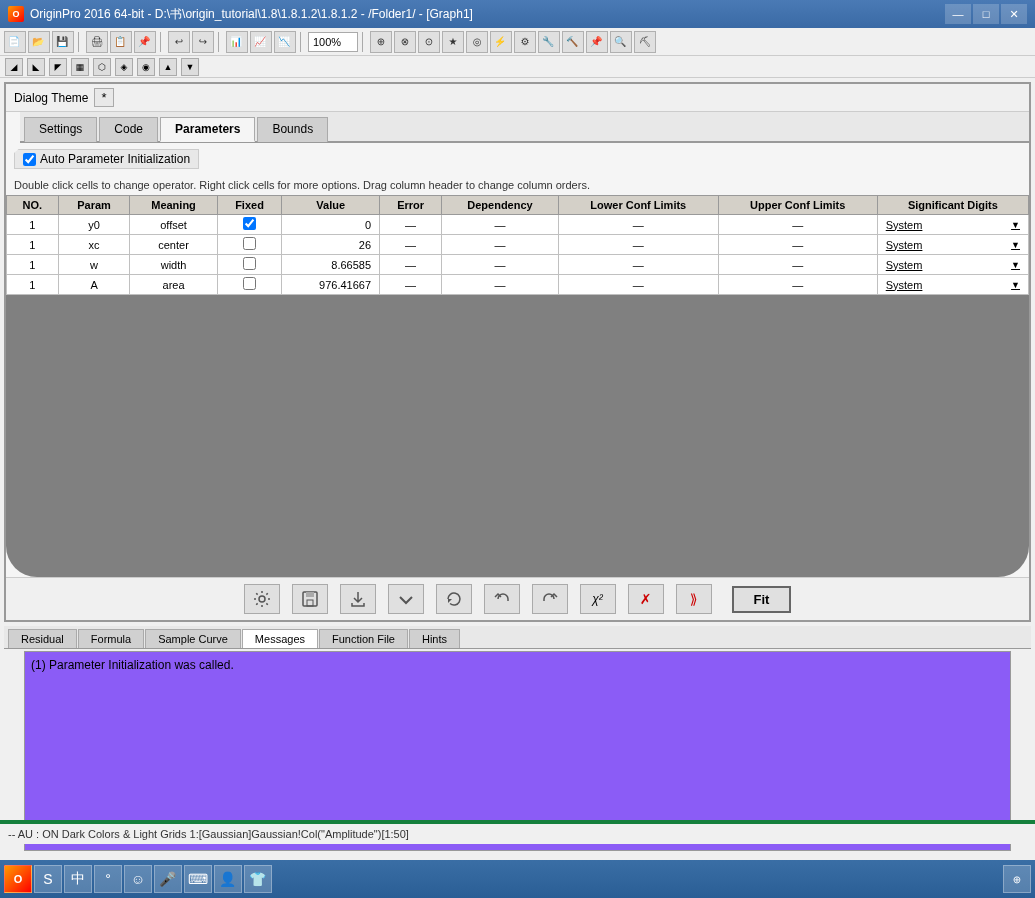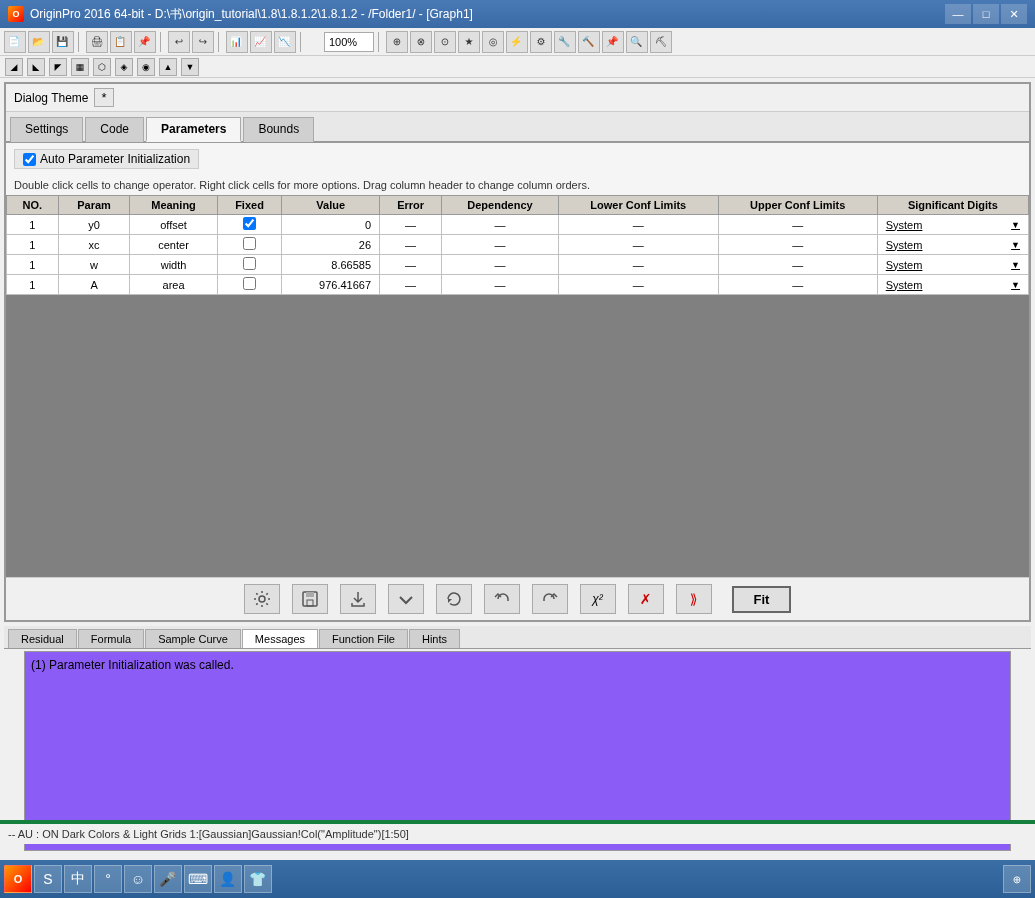--- a/index.html
+++ b/index.html
@@ -26,21 +26,21 @@
       background: #f0f0f0;
       border-bottom: 1px solid #ccc;
       height: 28px;
       display: flex;
       align-items: center;
       padding: 0 4px;
       gap: 2px;
     }
     .tb-icon { width: 22px; height: 22px; background: #e0e0e0; border: 1px solid #b0b0b0; cursor: pointer; display: flex; align-items: center; justify-content: center; font-size: 10px; color: #333; }
     .tb-sep { width: 4px; height: 20px; border-left: 1px solid #aaa; margin: 0 2px; }
-    .zoom-box { background: white; border: 1px solid #aaa; padding: 1px 4px; font-size: 11px; height: 20px; width: 50px; margin-left: 16px; }
+    .zoom-box { background: white; border: 1px solid #aaa; padding: 1px 4px; font-size: 11px; height: 20px; width: 50px; }
 
     
     .sub-toolbar {
       background: #f5f5f5;
       height: 22px;
       border-bottom: 1px solid #ccc;
     }
 
     
     .dialog-panel {
@@ -72,20 +72,21 @@
       border-bottom: 1px solid #ccc;
       gap: 6px;
     }
 
     .tabs-bar {
       display: flex;
       background: #e8e8e8;
       border-bottom: 2px solid #999;
       padding: 4px 0 0 4px;
       gap: 2px;
+      margin-left: 14px;
     }
     .tab {
       padding: 4px 14px;
       border: 1px solid #aaa;
       background: #d0d0d0;
       cursor: pointer;
       font-size: 12px;
       border-bottom: none;
       position: relative;
       top: 1px;
@@ -95,20 +96,21 @@
       border-bottom: 2px solid #f5f5f5;
       font-weight: bold;
       z-index: 2;
     }
 
     .tab-content {
       flex: 1;
       overflow: hidden;
       display: flex;
       flex-direction: column;
+      border-radius: 31px;
     }
 
     .auto-param-row {
       padding: 6px 8px;
       display: flex;
       align-items: center;
       gap: 6px;
     }
     .auto-param-row label {
       display: flex;

